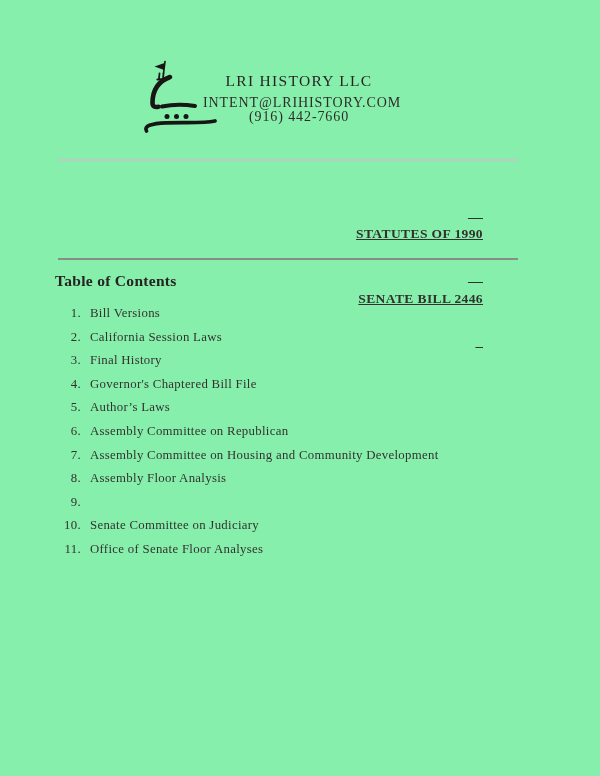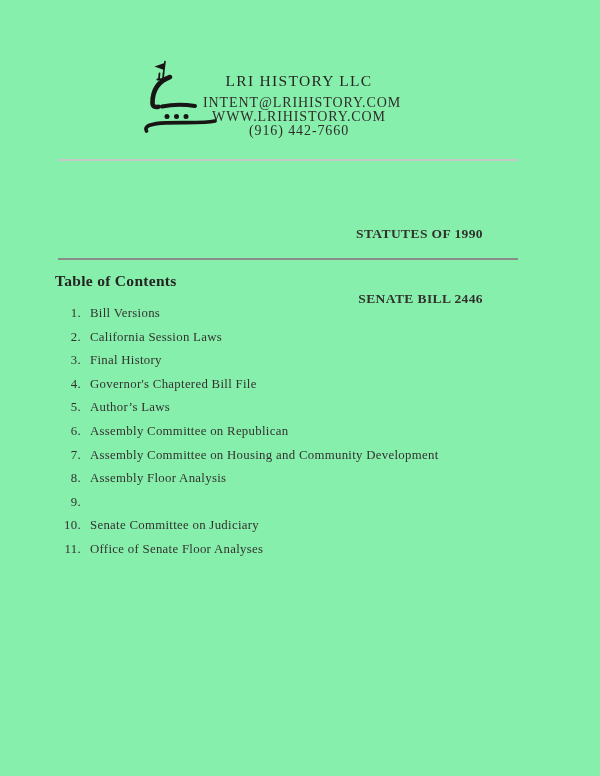--- a/index.html
+++ b/index.html
@@ -72,20 +72,21 @@
     position: absolute;
     right: 117px;
     top: 180px;
     text-align: right;
     font-weight: bold;
     font-size: 13.5px;
     letter-spacing: 0.4px;
     line-height: 21.5px;
     color: #33312d;
     white-space: pre;
+    text-decoration: underline;
   }
 
   
   .toc-title {
     position: absolute;
     left: 55px;
     top: 272px;
     margin: 0;
     font-size: 15.5px;
     font-weight: bold;
@@ -140,21 +141,20 @@
       <circle cx="27" cy="56.5" r="2.5" fill="#181614" stroke="none"></circle>
       <circle cx="36.5" cy="56.5" r="2.5" fill="#181614" stroke="none"></circle>
       <circle cx="46" cy="56.5" r="2.5" fill="#181614" stroke="none"></circle>
 
       <path d="M6.5 71 C 3.5 66.5, 11 63.2, 26 62.8 C 47 62.2, 64 63.5, 75 61" stroke-width="3.8"></path>
     </svg>
 
     <div class="brand">
       <div class="company-name">LRI HISTORY LLC</div>
       <div class="contact-line">INTENT@LRIHISTORY.COM</div>
-      <div class="contact-line">WWW.LRIHISTORY.COM</div>
       <div class="contact-line">(916) 442-7660</div>
     </div>
   </header>
 
   <hr class="rule rule-top">
   <hr class="rule rule-bottom">
 
   <div class="statutes">
     <div>STATUTES OF 1990</div>
     <div>SENATE BILL 2446</div>

